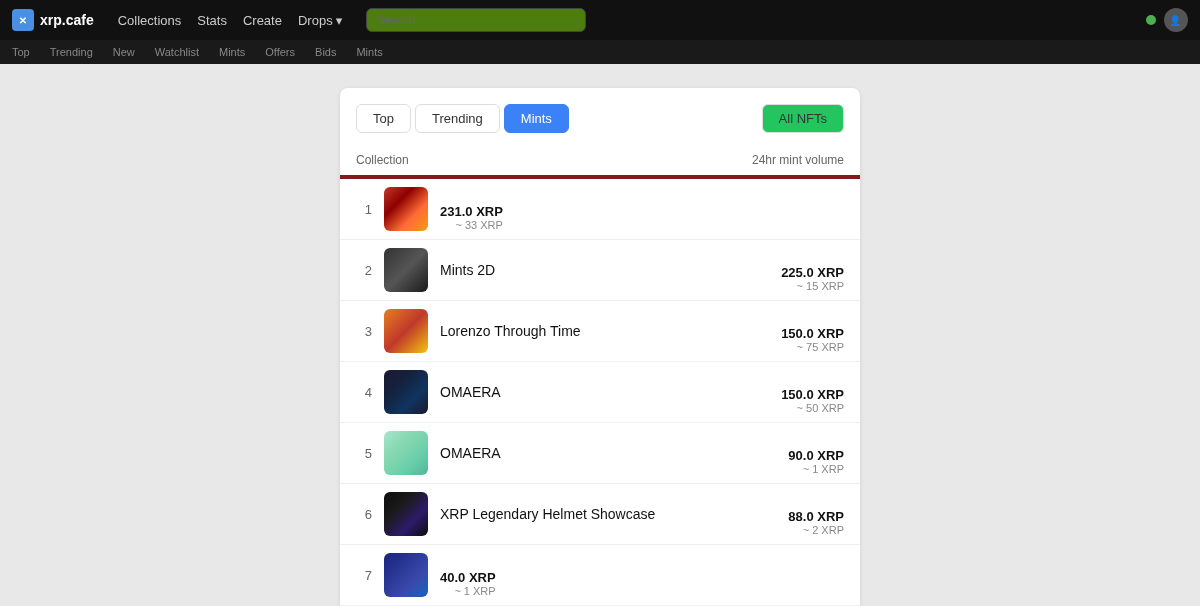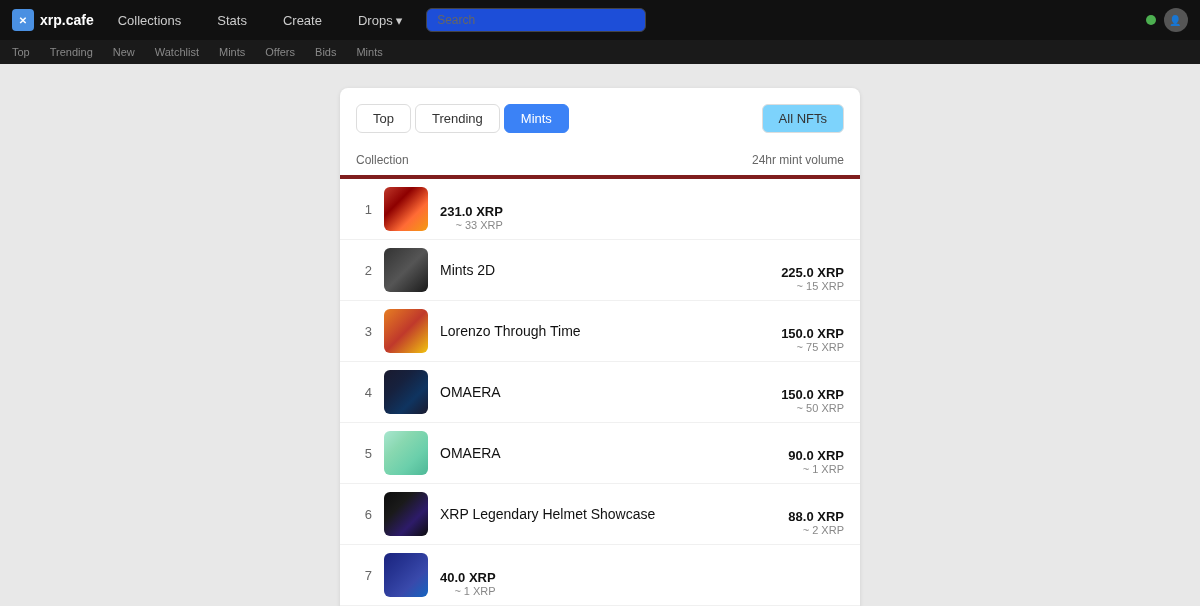--- a/index.html
+++ b/index.html
@@ -31,42 +31,42 @@
       display: flex;
       align-items: center;
       justify-content: center;
       font-size: 10px;
       color: #fff;
       font-weight: 900;
     }
     .nav-links {
       display: flex;
       align-items: center;
-      gap: 20px;
+      gap: 0;
     }
     .nav-link {
       color: #ccc;
       font-size: 13px;
       padding: 4px 8px;
       cursor: pointer;
       border-radius: 4px;
     }
     .nav-link-dropdown {
       display: flex;
       align-items: center;
       gap: 3px;
       color: #ccc;
       font-size: 13px;
       padding: 4px 8px;
       cursor: pointer;
     }
     .search-bar {
       flex: 1;
       max-width: 220px;
-      background: #1d4ed8;
+      background: #4d7c0f;
       border: 1px solid #444;
       border-radius: 6px;
       padding: 4px 10px;
       color: #ccc;
       font-size: 12px;
       outline: none;
     }
     .search-bar::placeholder { color: #666; }
     .nav-right {
       margin-left: auto;
@@ -142,21 +142,21 @@
       color: #fff;
       border-color: #3b82f6;
     }
     .all-nfts-btn {
       margin-left: auto;
       padding: 6px 16px;
       border-radius: 6px;
       font-size: 13px;
       cursor: pointer;
       border: 1px solid #ddd;
-      background: #7dd3fc;
+      background: #22c55e;
       color: #333;
     }
 
     
     .table-header {
       display: flex;
       justify-content: space-between;
       padding: 8px 16px;
       border-bottom: 4px solid #7f1d1d;
       font-size: 12px;

